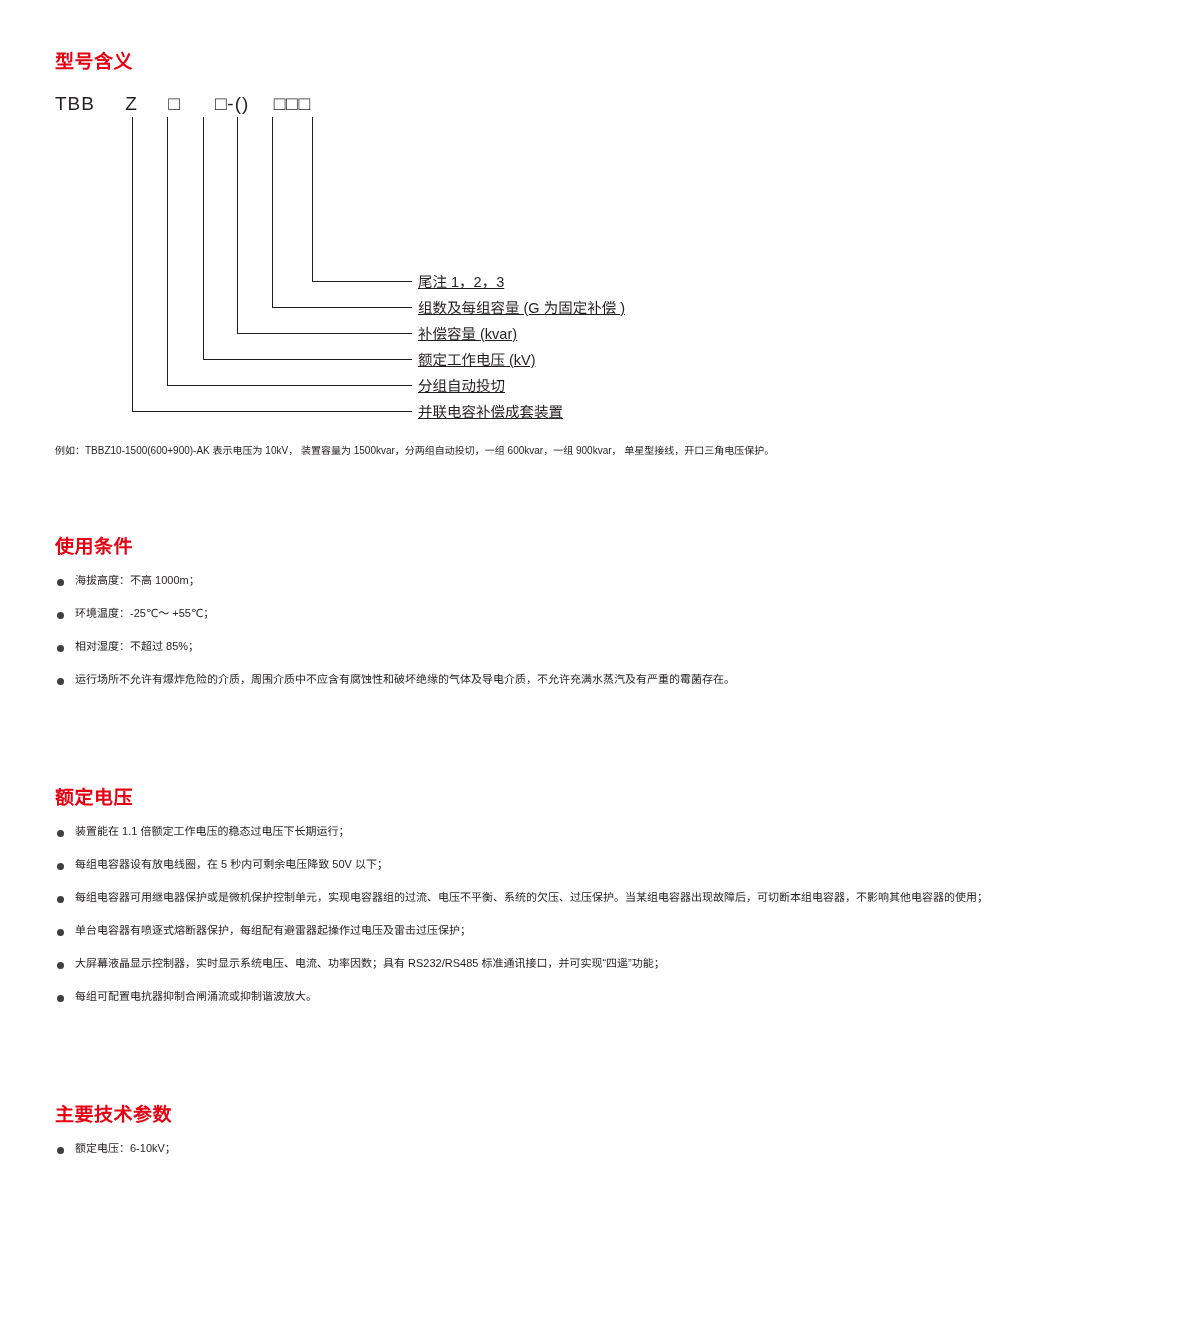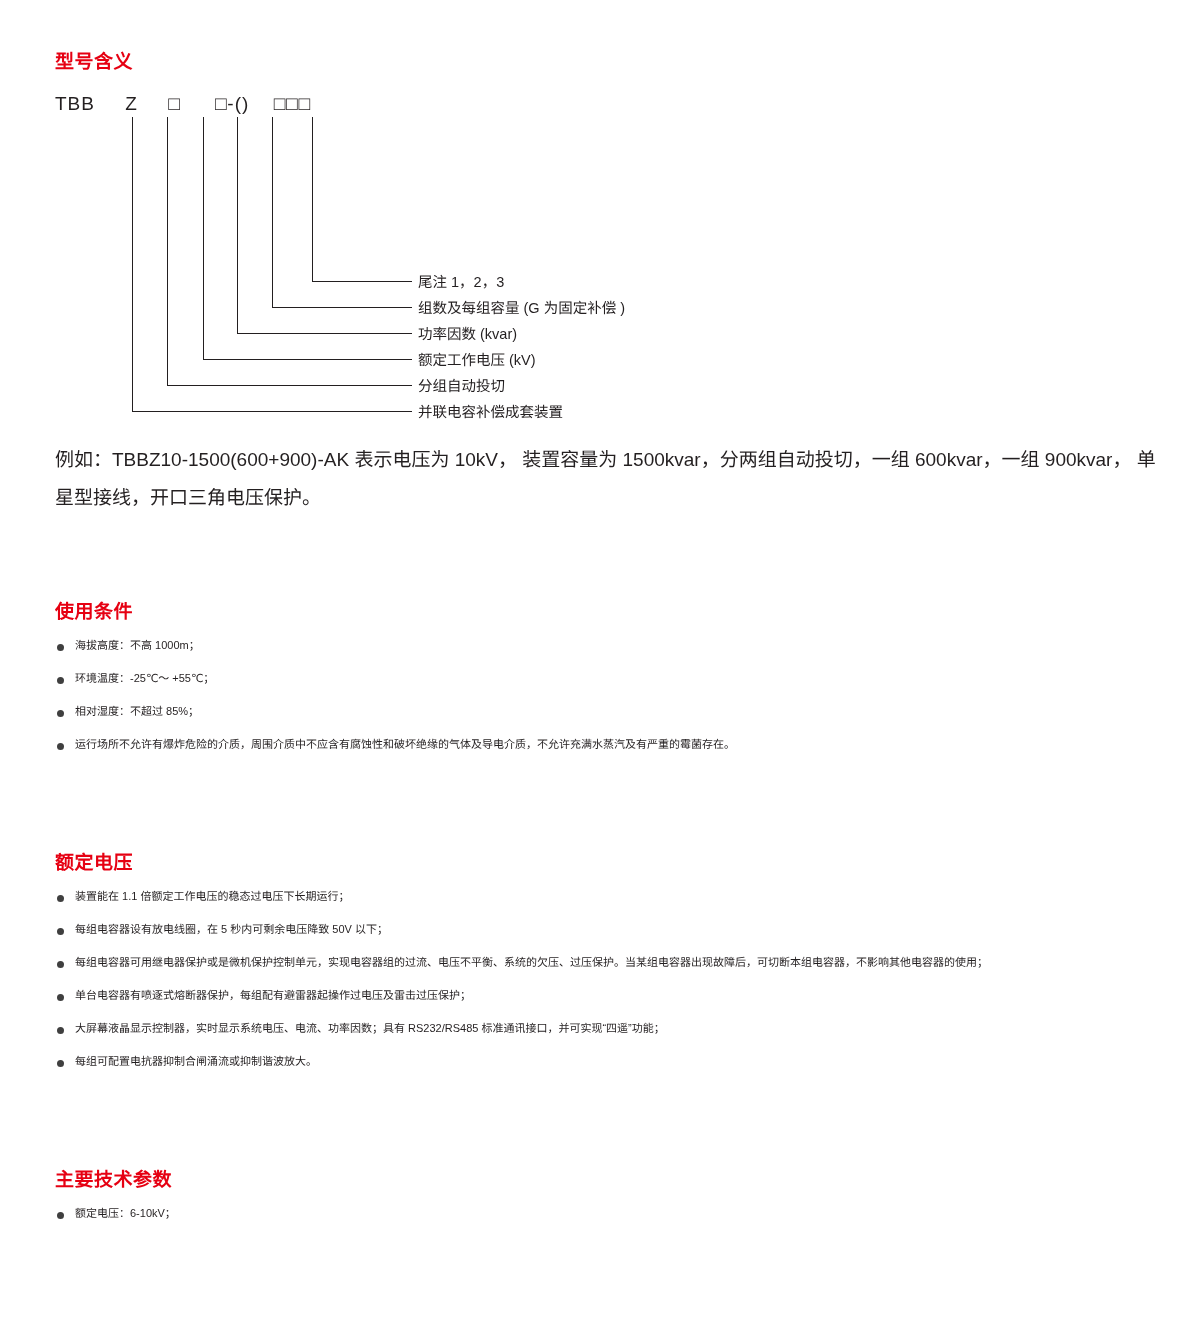--- a/index.html
+++ b/index.html
@@ -57,23 +57,24 @@
     position: absolute;
     height: 1px;
     background: #231f20;
   }
   .leg-label {
     position: absolute;
     font-size: 14.5px;
     color: #231f20;
     white-space: nowrap;
     line-height: 1;
+    text-decoration: underline;
   }
   .example {
-    font-size: 19px;
+    font-size: 10px;
     line-height: 2.0;
     color: #231f20;
     margin-top: 8px;
     max-width: 1110px;
   }
   
   ul.bul {
     list-style: none;
     margin: 0;
     padding: 0;
@@ -124,21 +125,21 @@
       <div class="vline" style="left:257px; top:30px; height:164px;"></div>
       <div class="hline" style="left:257px; top:194px; width:100px;"></div>
       <div class="leg-label" style="left:363px; top:188px;">尾注 1，2，3</div>
 
       <div class="vline" style="left:217px; top:30px; height:190px;"></div>
       <div class="hline" style="left:217px; top:220px; width:140px;"></div>
       <div class="leg-label" style="left:363px; top:214px;">组数及每组容量 (G 为固定补偿 )</div>
 
       <div class="vline" style="left:182px; top:30px; height:216px;"></div>
       <div class="hline" style="left:182px; top:246px; width:175px;"></div>
-      <div class="leg-label" style="left:363px; top:240px;">功率因数 (kvar)</div>
+      <div class="leg-label" style="left:363px; top:240px;">补偿容量 (kvar)</div>
 
       <div class="vline" style="left:148px; top:30px; height:242px;"></div>
       <div class="hline" style="left:148px; top:272px; width:209px;"></div>
       <div class="leg-label" style="left:363px; top:266px;">额定工作电压 (kV)</div>
 
       <div class="vline" style="left:112px; top:30px; height:268px;"></div>
       <div class="hline" style="left:112px; top:298px; width:245px;"></div>
       <div class="leg-label" style="left:363px; top:292px;">分组自动投切</div>
 
       <div class="vline" style="left:77px; top:30px; height:294px;"></div>

